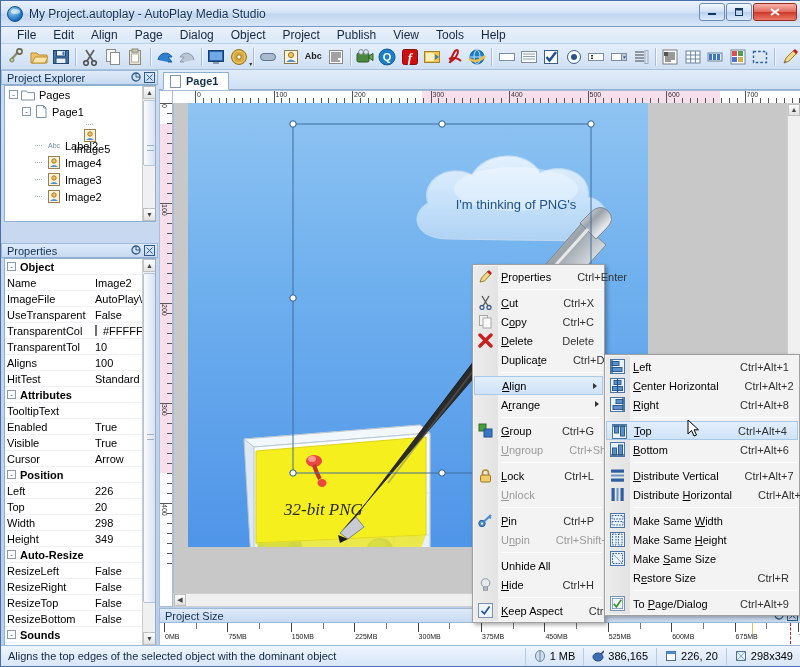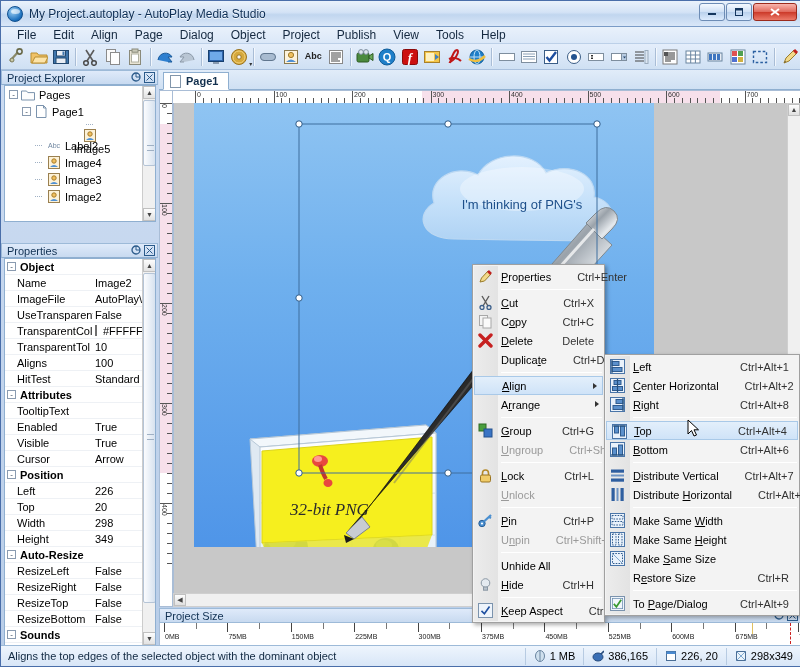--- a/index.html
+++ b/index.html
@@ -105,21 +105,21 @@
                display:flex; align-items:center; padding-left:7px; font-size:11px;}
   .chk{ width:11px;height:11px;border:1px solid #7e98b5;background:linear-gradient(#fff,#e8eef6);
         margin-right:5px; display:inline-block;}
 
   .props{ position:absolute; left:0; top:173px; width:157px; height:403px; }
   .propgrid{ position:absolute; left:3px; top:15px; width:152px; height:388px;
              background:#fff; border:1px solid #8fafd0; overflow:hidden; }
   .prow{ display:flex; height:16px; align-items:center; font-size:11px;
          border-bottom:1px solid #eef1f5; }
   .prow.cat{ background:#fff; font-weight:bold; }
-  .pk{ width:88px; padding-left:12px; white-space:nowrap; overflow:hidden; }
+  .pk{ width:88px; padding-left:2px; white-space:nowrap; overflow:hidden; }
   .pk.catk{ padding-left:2px; display:flex; align-items:center; }
   .pv{ flex:1; padding-left:2px; white-space:nowrap; overflow:hidden; display:flex;align-items:center;}
   .exp2{ width:9px;height:9px;border:1px solid #8a9bb0;background:#fff;font-size:8px;
          line-height:7px;text-align:center;margin-right:4px;font-weight:normal;color:#2a3b50;}
   .swatch{ width:13px;height:11px;border:1px solid #6f6f6f;background:#FFFFFF;margin-right:6px;}
 
   
   .editor{ position:absolute; left:158px; top:69px; width:642px; height:537px; }
   .tabstrip{ position:absolute;left:0;top:0;width:642px;height:20px;
              background:linear-gradient(#e1ecf9,#cfe0f3); border-bottom:1px solid #8fafd0;}
@@ -131,21 +131,21 @@
   .ruler-h{ position:absolute; left:14px; top:20px; width:628px; height:14px;
             background:#fff; border:1px solid #a9bdd6; border-left:none; overflow:hidden;}
   .ruler-v{ position:absolute; left:0; top:33px; width:14px; height:504px;
             background:#fff; border:1px solid #a9bdd6; border-top:none; overflow:hidden;}
   .rl{ position:absolute; background:#555; }
   .rnum{ position:absolute; font-size:7px; color:#333; }
   .rsel{ position:absolute; top:0; height:100%; background:#f6dbe8; opacity:.85;}
 
   .canvaswrap{ position:absolute; left:14px; top:33px; width:628px; height:504px;
                background:#c8c8c8; overflow:hidden; border-left:1px solid #a9bdd6;}
-  .page{ position:absolute; left:20px; top:0px; width:460px; height:444px;
+  .page{ position:absolute; left:14px; top:0px; width:460px; height:444px;
          background:linear-gradient(#8fc4f2 0%, #6fb0ee 40%, #4f95e8 100%); overflow:hidden;}
 
   .hscroll{ position:absolute; left:14px; bottom:0; width:614px; height:14px;
             background:#f0f0f0; border:1px solid #cfcfcf; }
   .vscroll{ position:absolute; right:0; top:33px; width:14px; height:490px;
             background:#f0f0f0; border:1px solid #cfcfcf; }
   .sarw{ width:12px;height:12px; background:linear-gradient(#fdfdfd,#e0e0e0); border:1px solid #c0c0c0;
          font-size:7px;text-align:center;line-height:10px;color:#444; position:absolute;}
 
   

